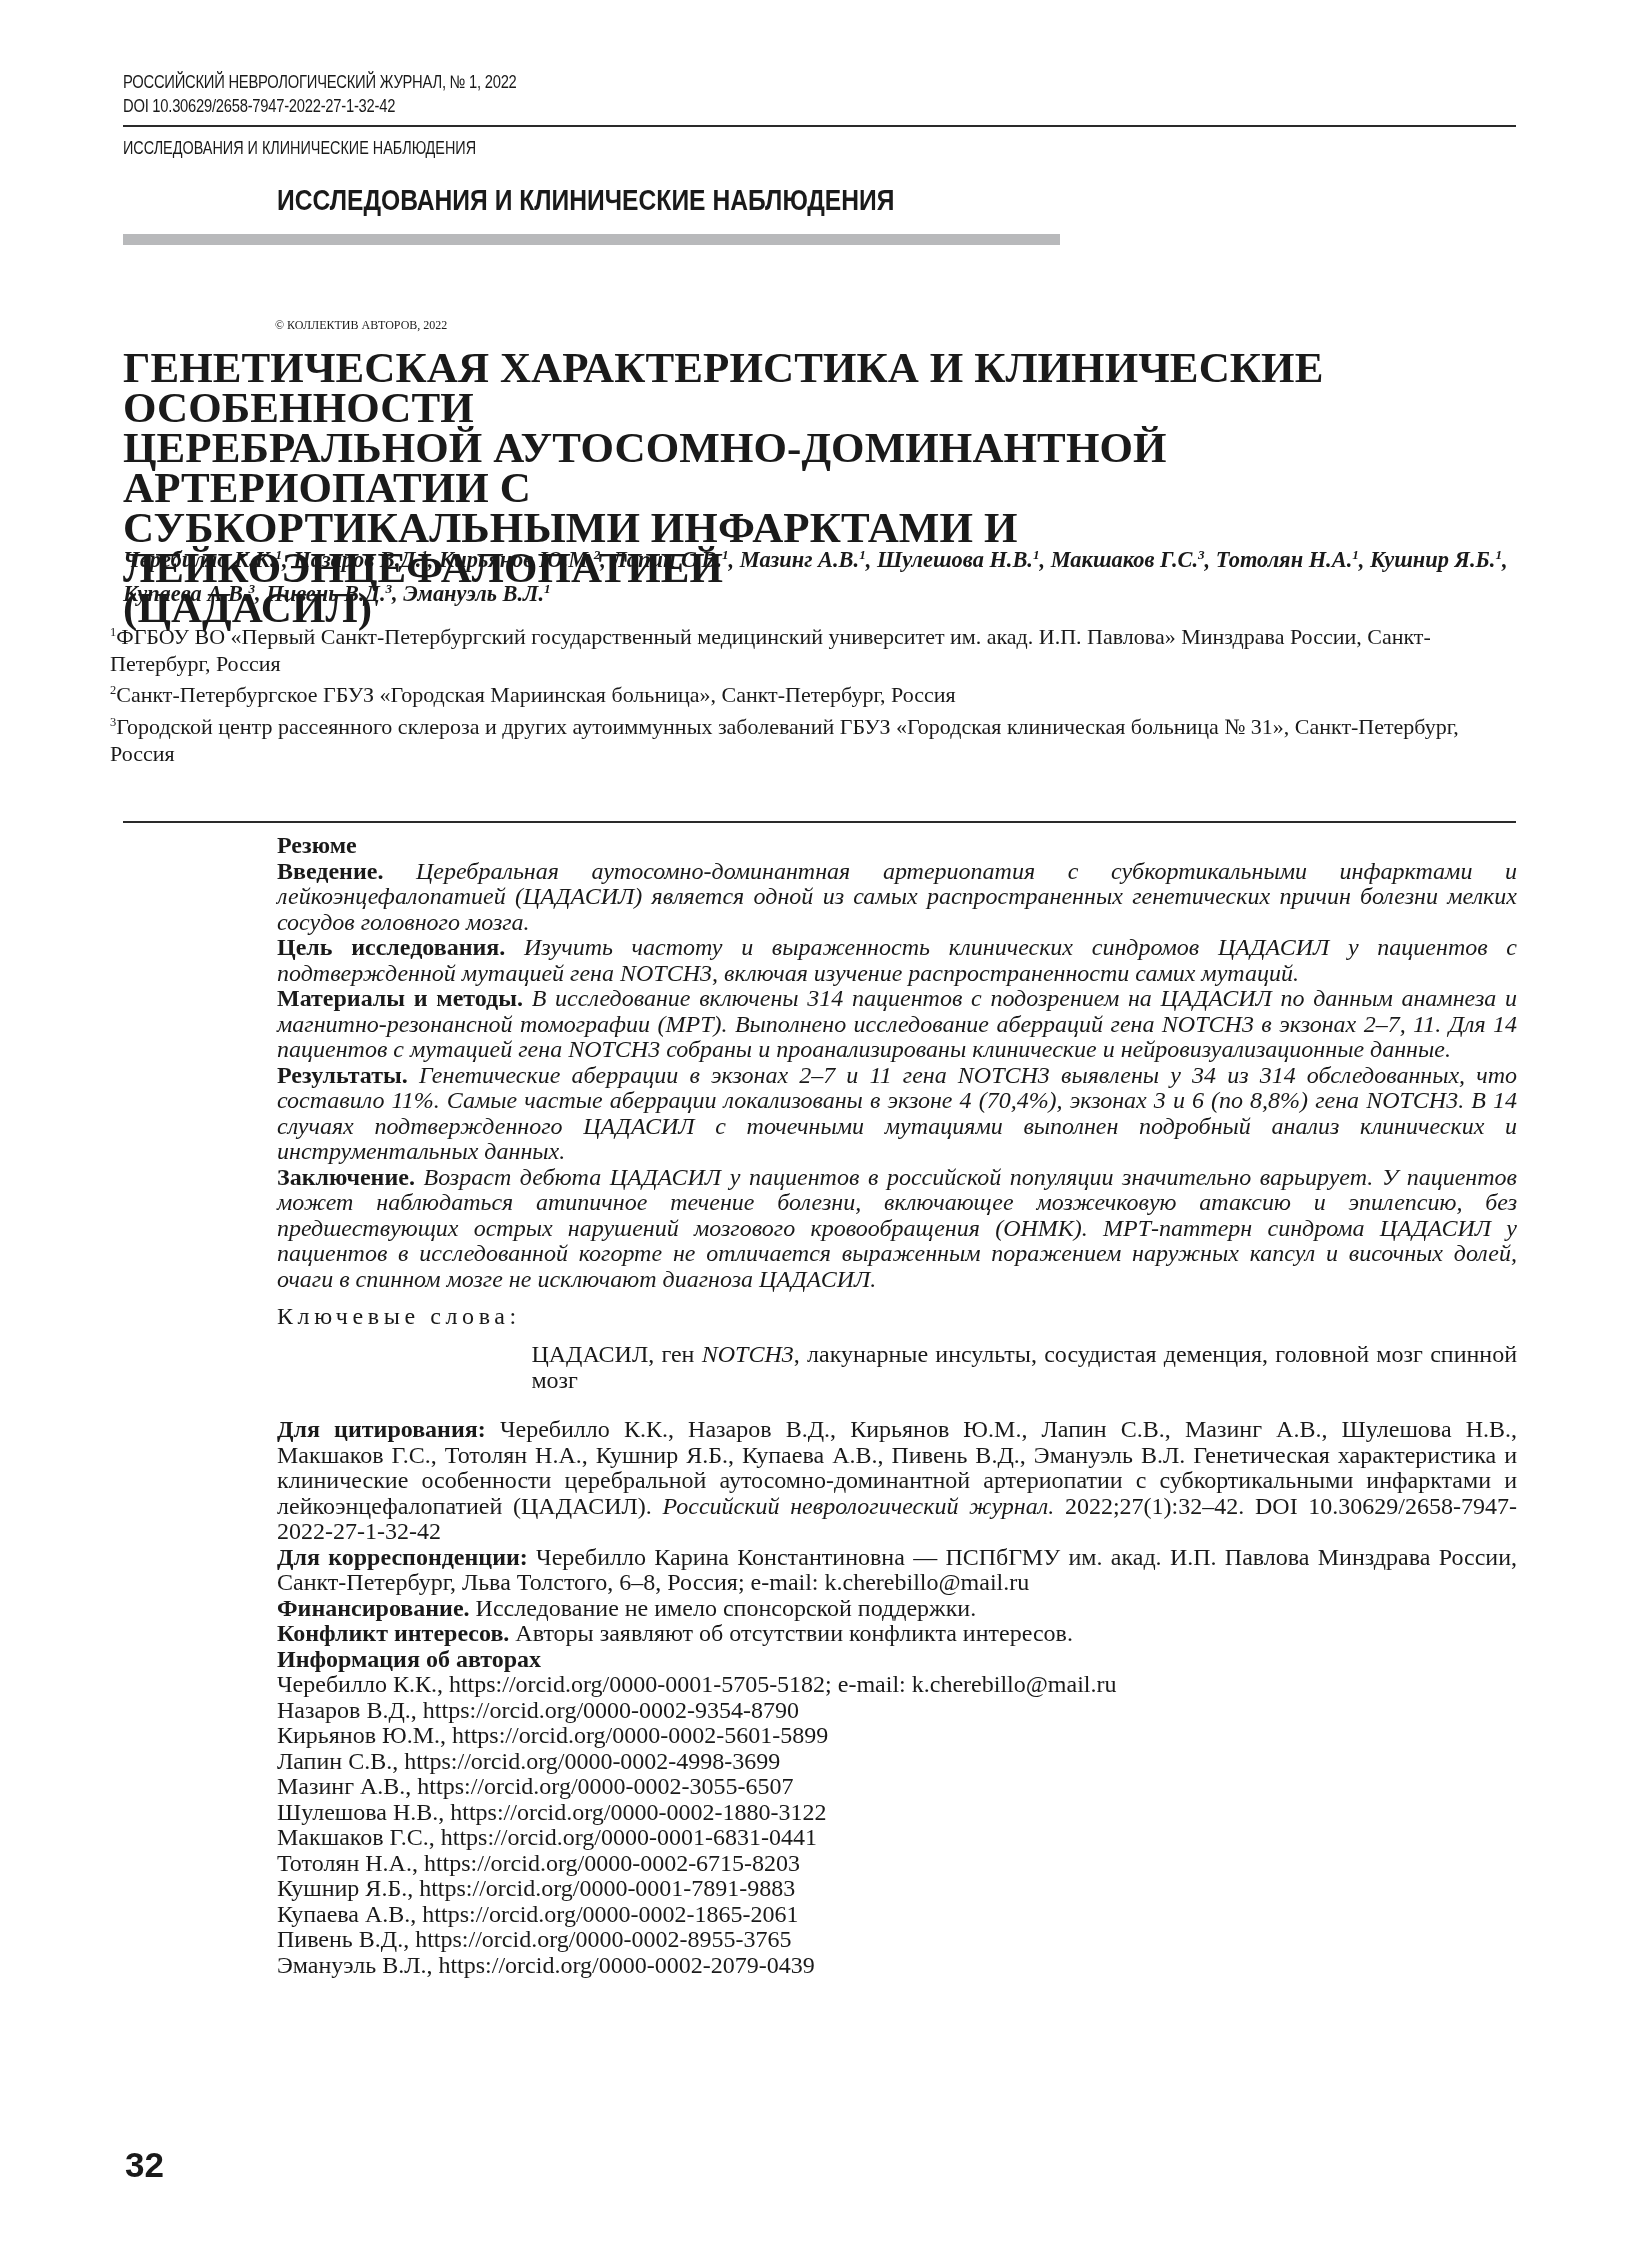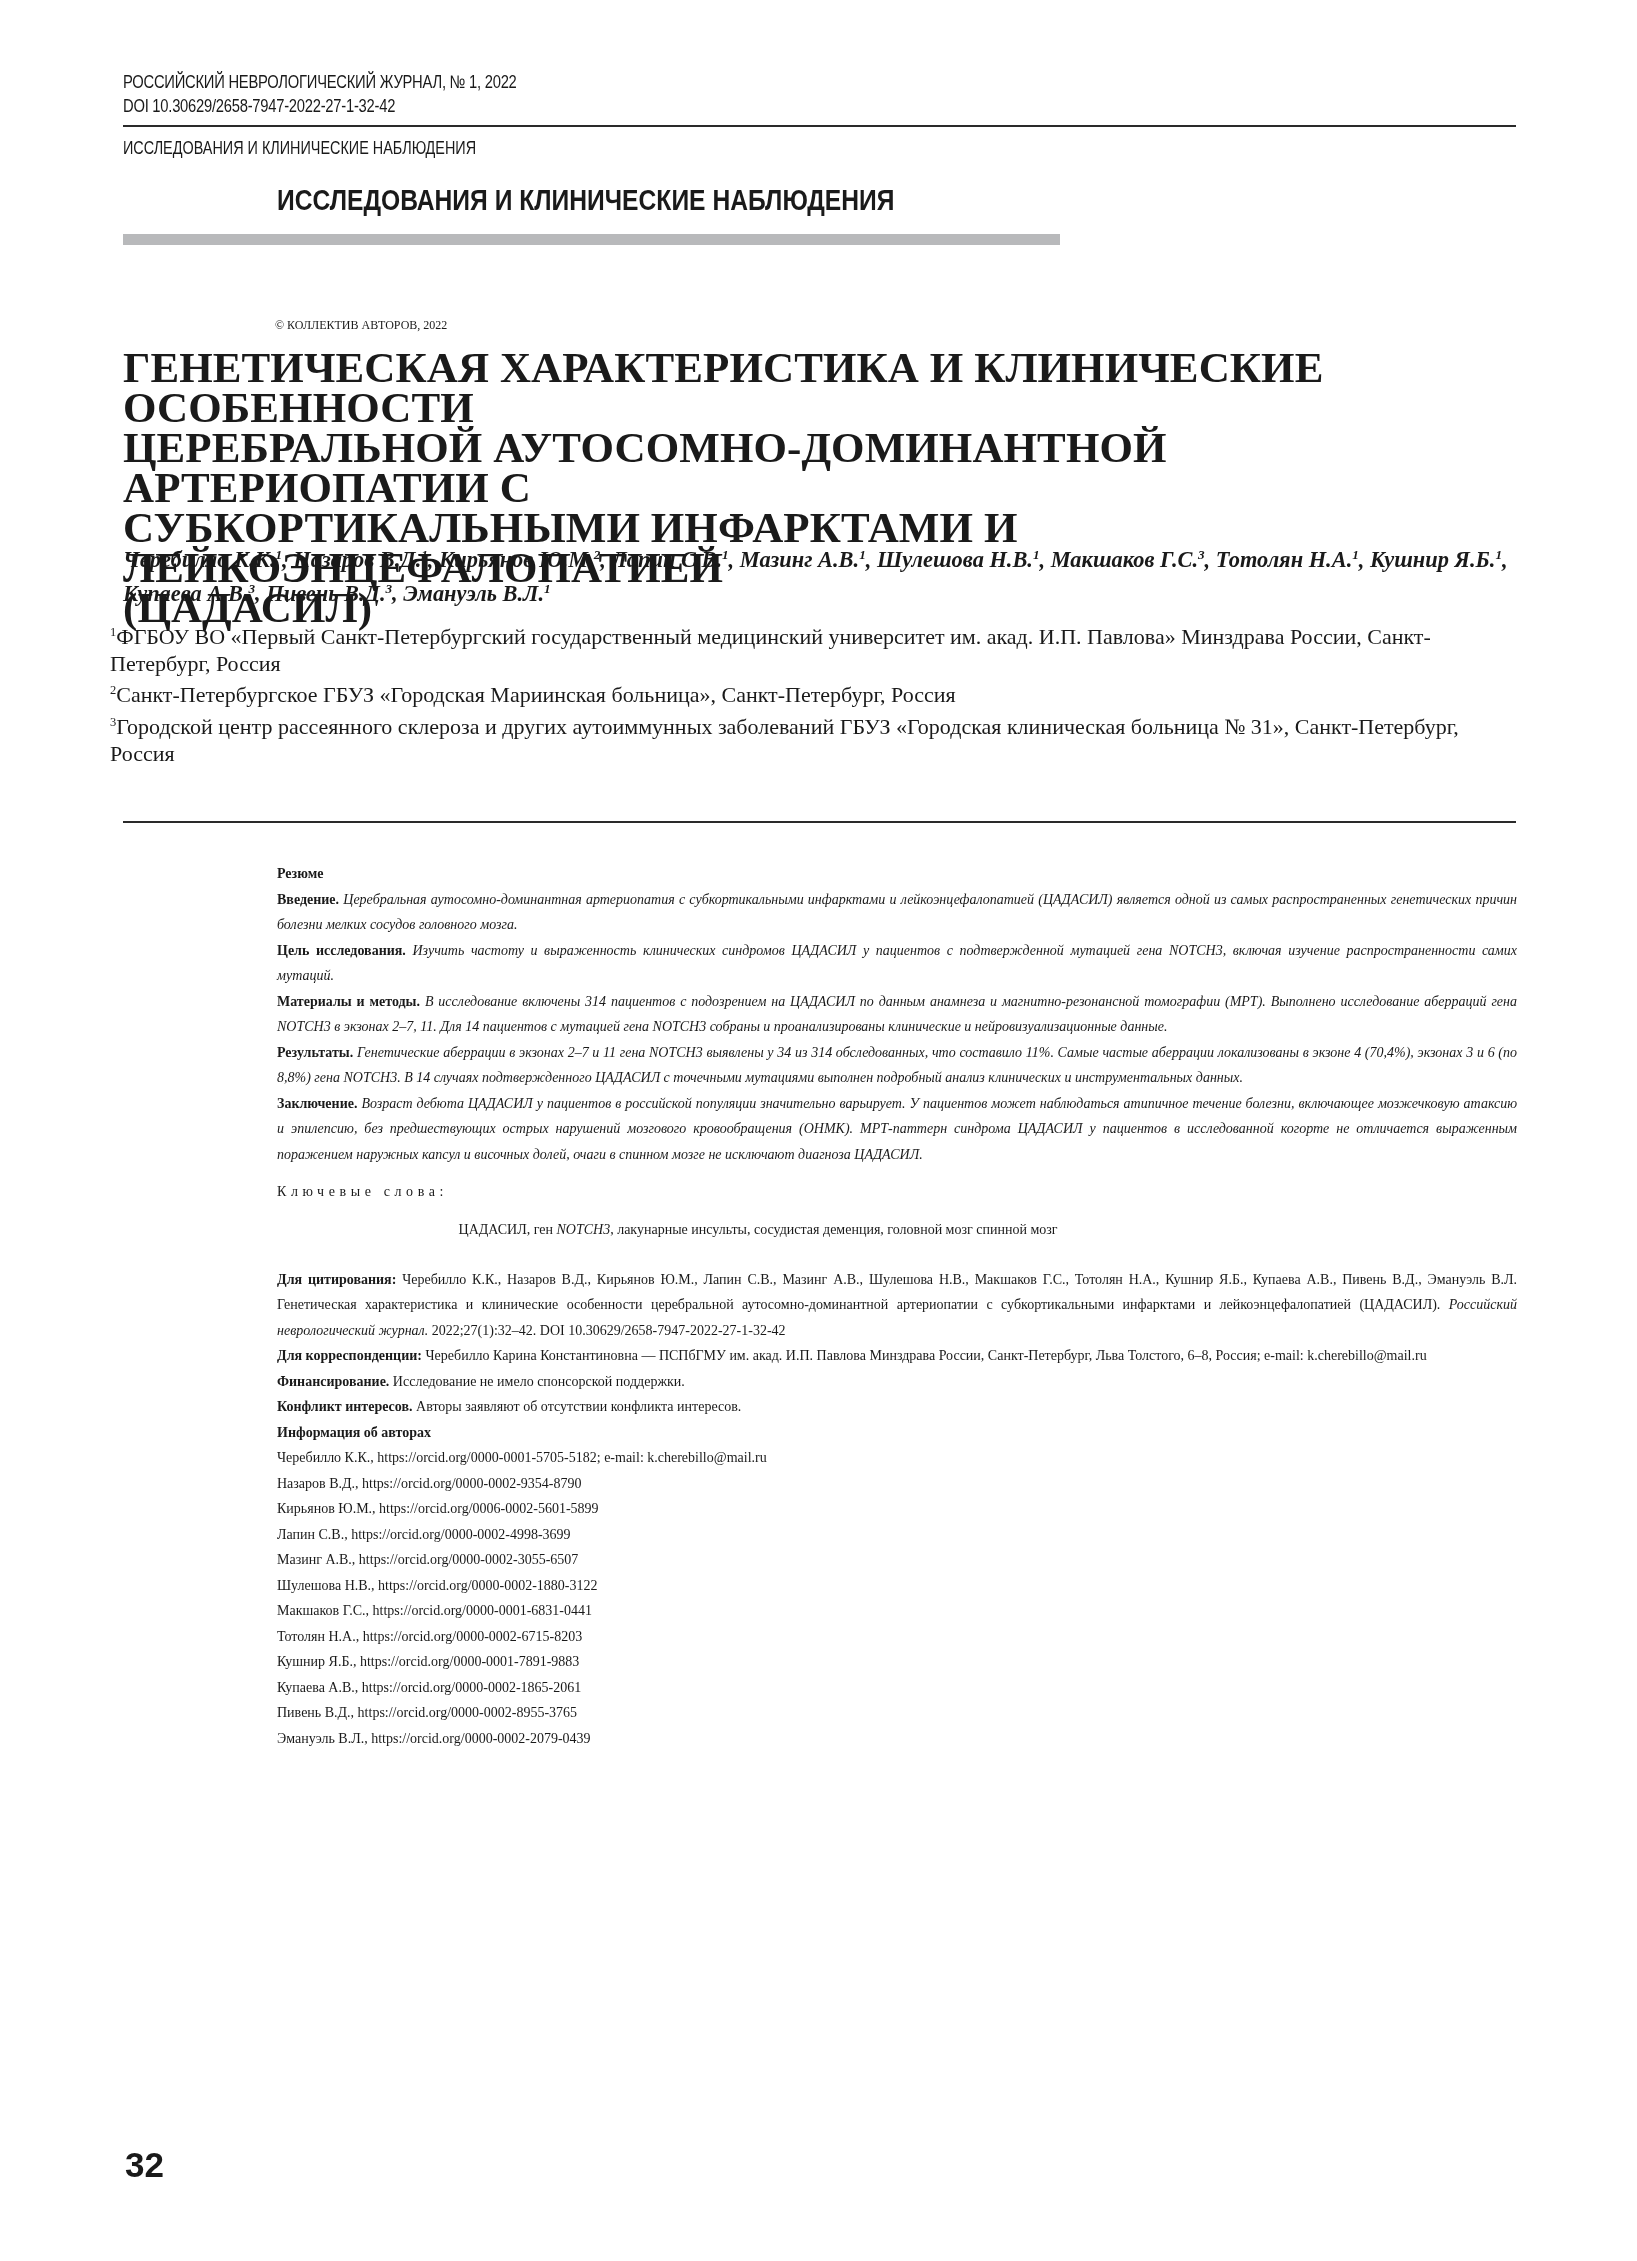--- a/index.html
+++ b/index.html
@@ -15,21 +15,21 @@
   .section-bar { position: absolute; left: 123px; top: 234px; width: 937px; height: 10.6px; background: #b8b9bb; }
 
   .copyright { position: absolute; left: 275px; top: 315px; font-size: 12px; line-height: 20px; }
   .title { position: absolute; left: 123px; top: 348px; width: 1406px; font-size: 43px; font-weight: bold; line-height: 40px; letter-spacing: 0.1px; }
   .authors { position: absolute; left: 123px; top: 541px; width: 1406px; font-size: 22.4px; font-weight: bold; font-style: italic; line-height: 28px; }
   .authors sup { font-size: 13.2px; }
   .affils { position: absolute; left: 110px; top: 619px; width: 1406px; font-size: 22px; line-height: 27px; }
   .affils sup { font-size: 12.5px; }
   .rule-mid { position: absolute; left: 123px; top: 821px; width: 1393px; height: 2px; background: #2a2a2a; }
 
-  .abstract { position: absolute; left: 277px; top: 861px; width: 1240px; font-size: 14px; line-height: 25.5px; text-align: justify; font-family: Liberation Serif, serif; }
+  .abstract { position: absolute; left: 277px; top: 833px; width: 1240px; font-size: 24px; line-height: 25.5px; text-align: justify; font-family: Liberation Serif, serif; }
   .abstract p { margin: 0; }
   .abstract b { font-weight: bold; }
   .abstract .it { font-style: italic; }
   .kw-row { display: flex; margin-top: 12px; }
   .kw-label { letter-spacing: 4.6px; white-space: nowrap; padding-right: 10.6px; }
   .kw-text { flex: 1; margin-top: 38px; }
   .gap { height: 24px; }
   .orcid-list p { text-align: left; }
 
   .page-num { position: absolute; left: 125px; top: 2145px; font-size: 35px; font-weight: bold; }
@@ -96,21 +96,21 @@
     <div class="gap"></div>
 
     <p><b>Для цитирования:</b> <span>Черебилло К.К., Назаров В.Д., Кирьянов Ю.М., Лапин С.В., Мазинг А.В., Шулешова Н.В., Макшаков Г.С., Тотолян Н.А., Кушнир Я.Б., Купаева А.В., Пивень В.Д., Эмануэль В.Л. Генетическая характеристика и клинические особенности церебральной аутосомно-доминантной артериопатии с субкортикальными инфарктами и лейкоэнцефалопатией (ЦАДАСИЛ).</span> <span class="it">Российский неврологический журнал.</span> <span>2022;27(1):32–42. DOI 10.30629/2658-7947-2022-27-1-32-42</span></p>
     <p><b>Для корреспонденции:</b> <span>Черебилло Карина Константиновна — ПСПбГМУ им. акад. И.П. Павлова Минздрава России, Санкт-Петербург, Льва Толстого, 6–8, Россия; e-mail: k.cherebillo@mail.ru</span></p>
     <p><b>Финансирование.</b> <span>Исследование не имело спонсорской поддержки.</span></p>
     <p><b>Конфликт интересов.</b> <span>Авторы заявляют об отсутствии конфликта интересов.</span></p>
     <p><b>Информация об авторах</b></p>
     <div class="orcid-list">
       <p>Черебилло К.К., https://orcid.org/0000-0001-5705-5182; e-mail: k.cherebillo@mail.ru</p>
       <p>Назаров В.Д., https://orcid.org/0000-0002-9354-8790</p>
-      <p>Кирьянов Ю.М., https://orcid.org/0006-0002-5601-5899</p>
+      <p>Кирьянов Ю.М., https://orcid.org/0000-0002-5601-5899</p>
       <p>Лапин С.В., https://orcid.org/0000-0002-4998-3699</p>
       <p>Мазинг А.В., https://orcid.org/0000-0002-3055-6507</p>
       <p>Шулешова Н.В., https://orcid.org/0000-0002-1880-3122</p>
       <p>Макшаков Г.С., https://orcid.org/0000-0001-6831-0441</p>
       <p>Тотолян Н.А., https://orcid.org/0000-0002-6715-8203</p>
       <p>Кушнир Я.Б., https://orcid.org/0000-0001-7891-9883</p>
       <p>Купаева А.В., https://orcid.org/0000-0002-1865-2061</p>
       <p>Пивень В.Д., https://orcid.org/0000-0002-8955-3765</p>
       <p>Эмануэль В.Л., https://orcid.org/0000-0002-2079-0439</p>
     </div>

